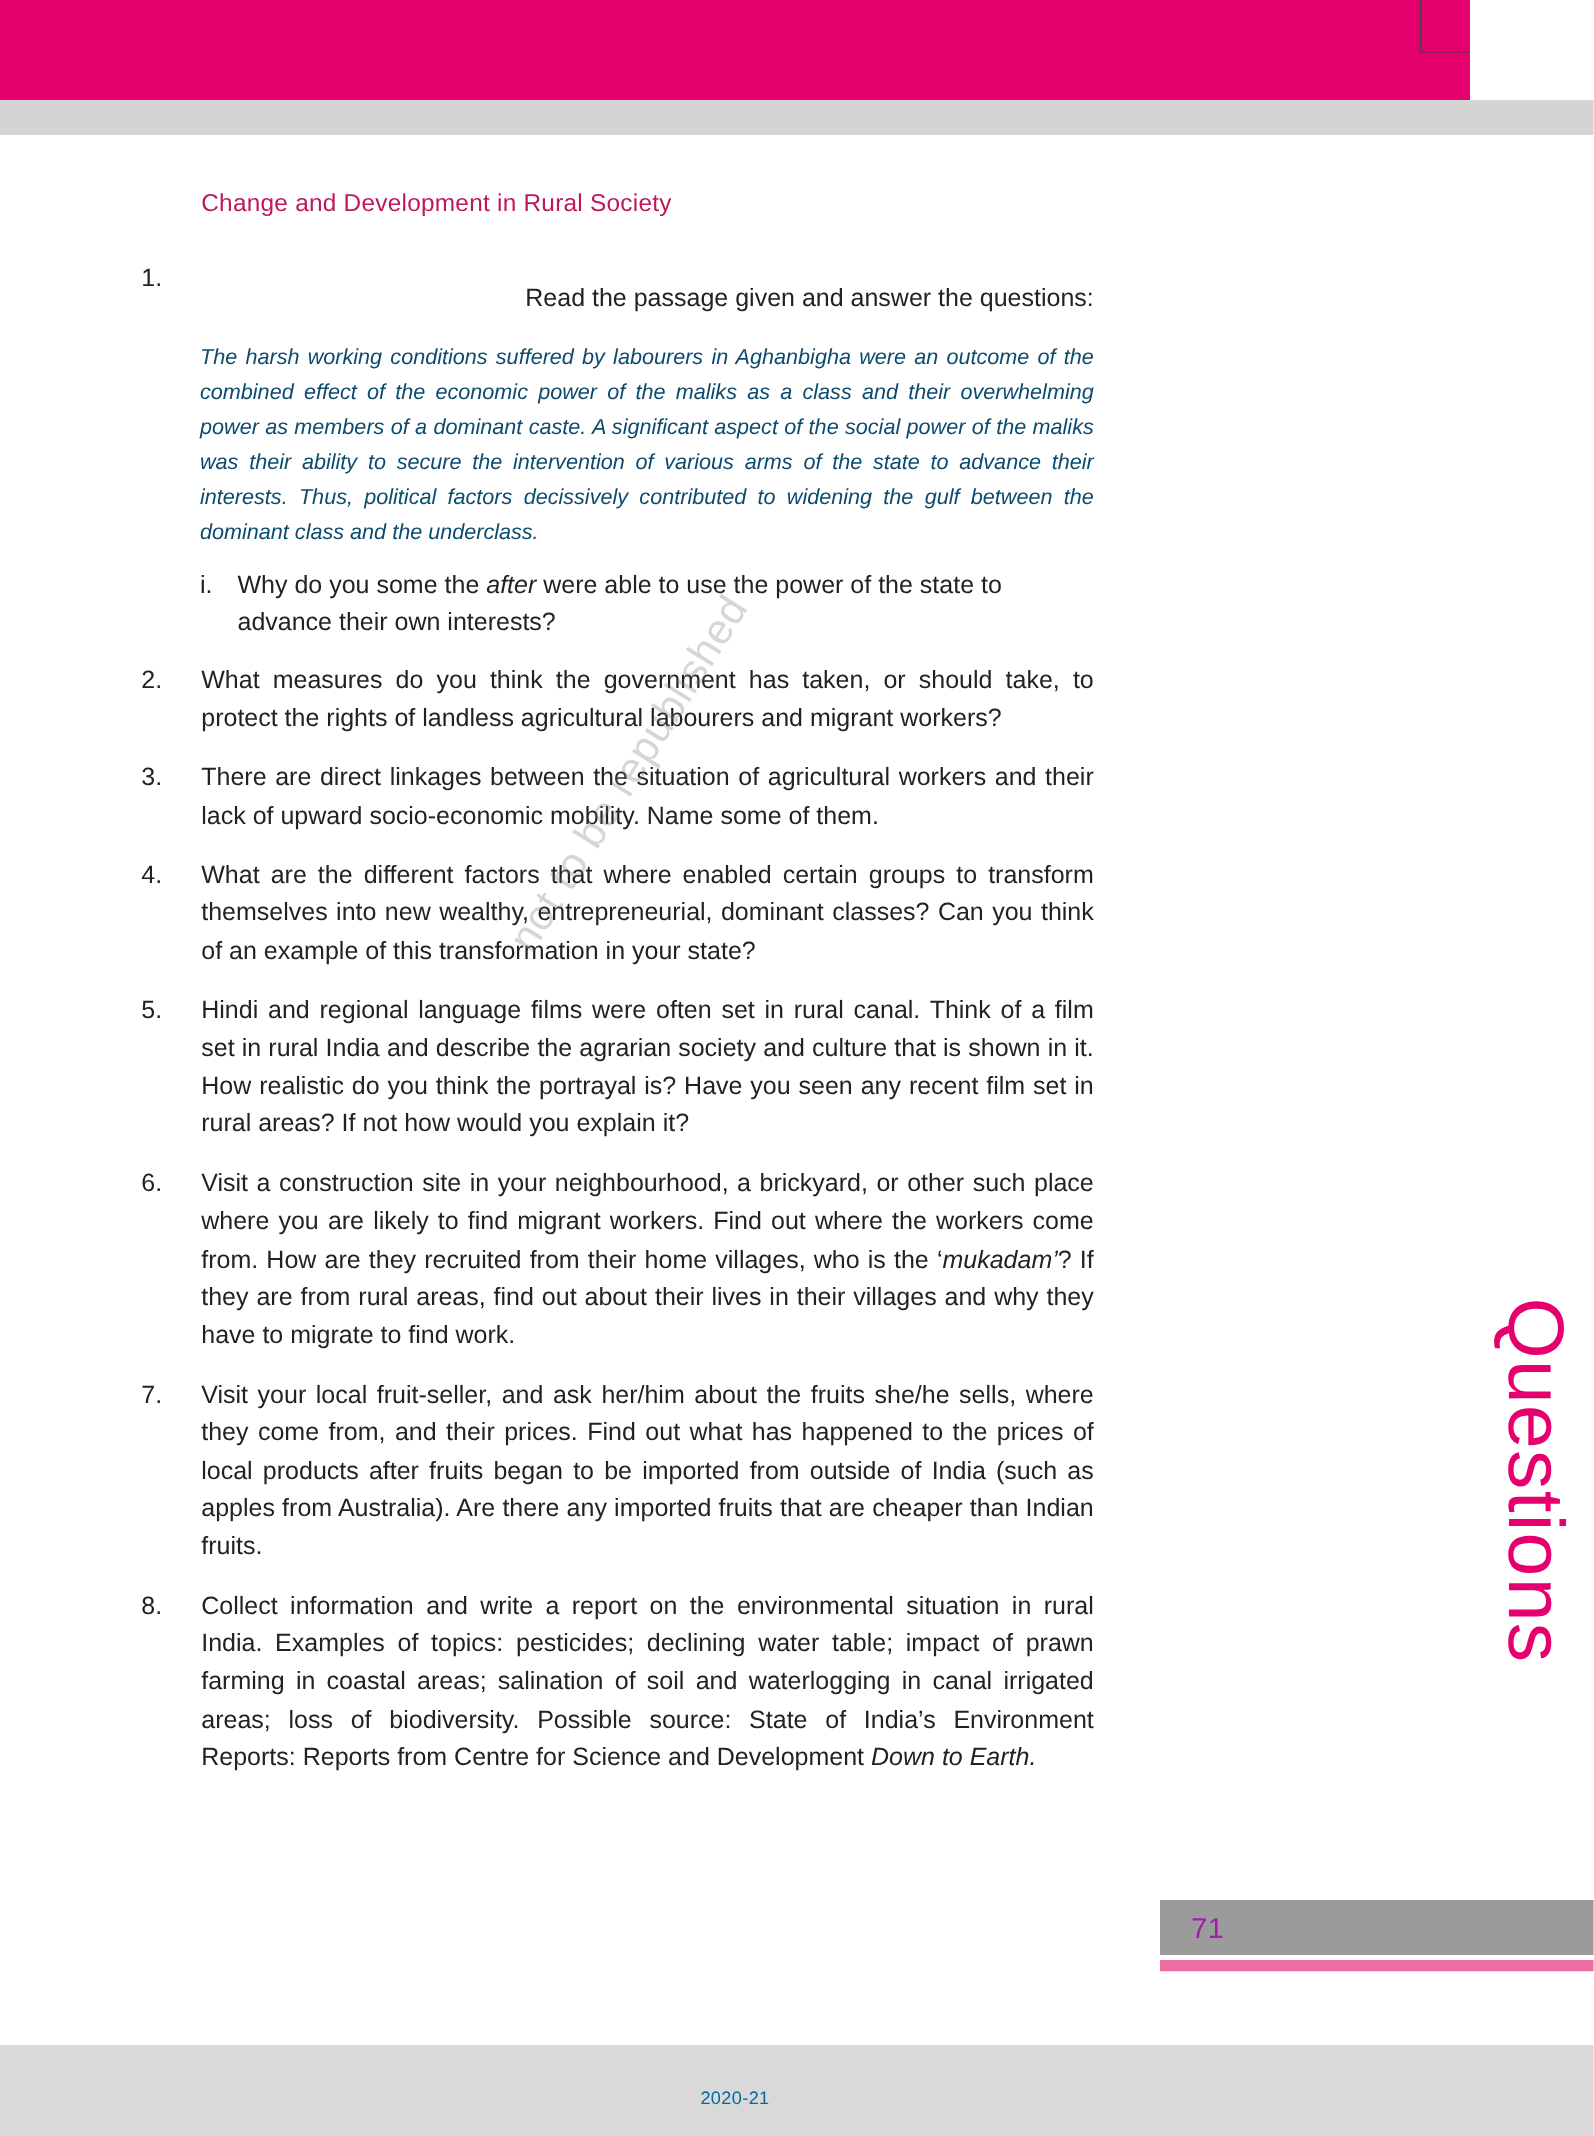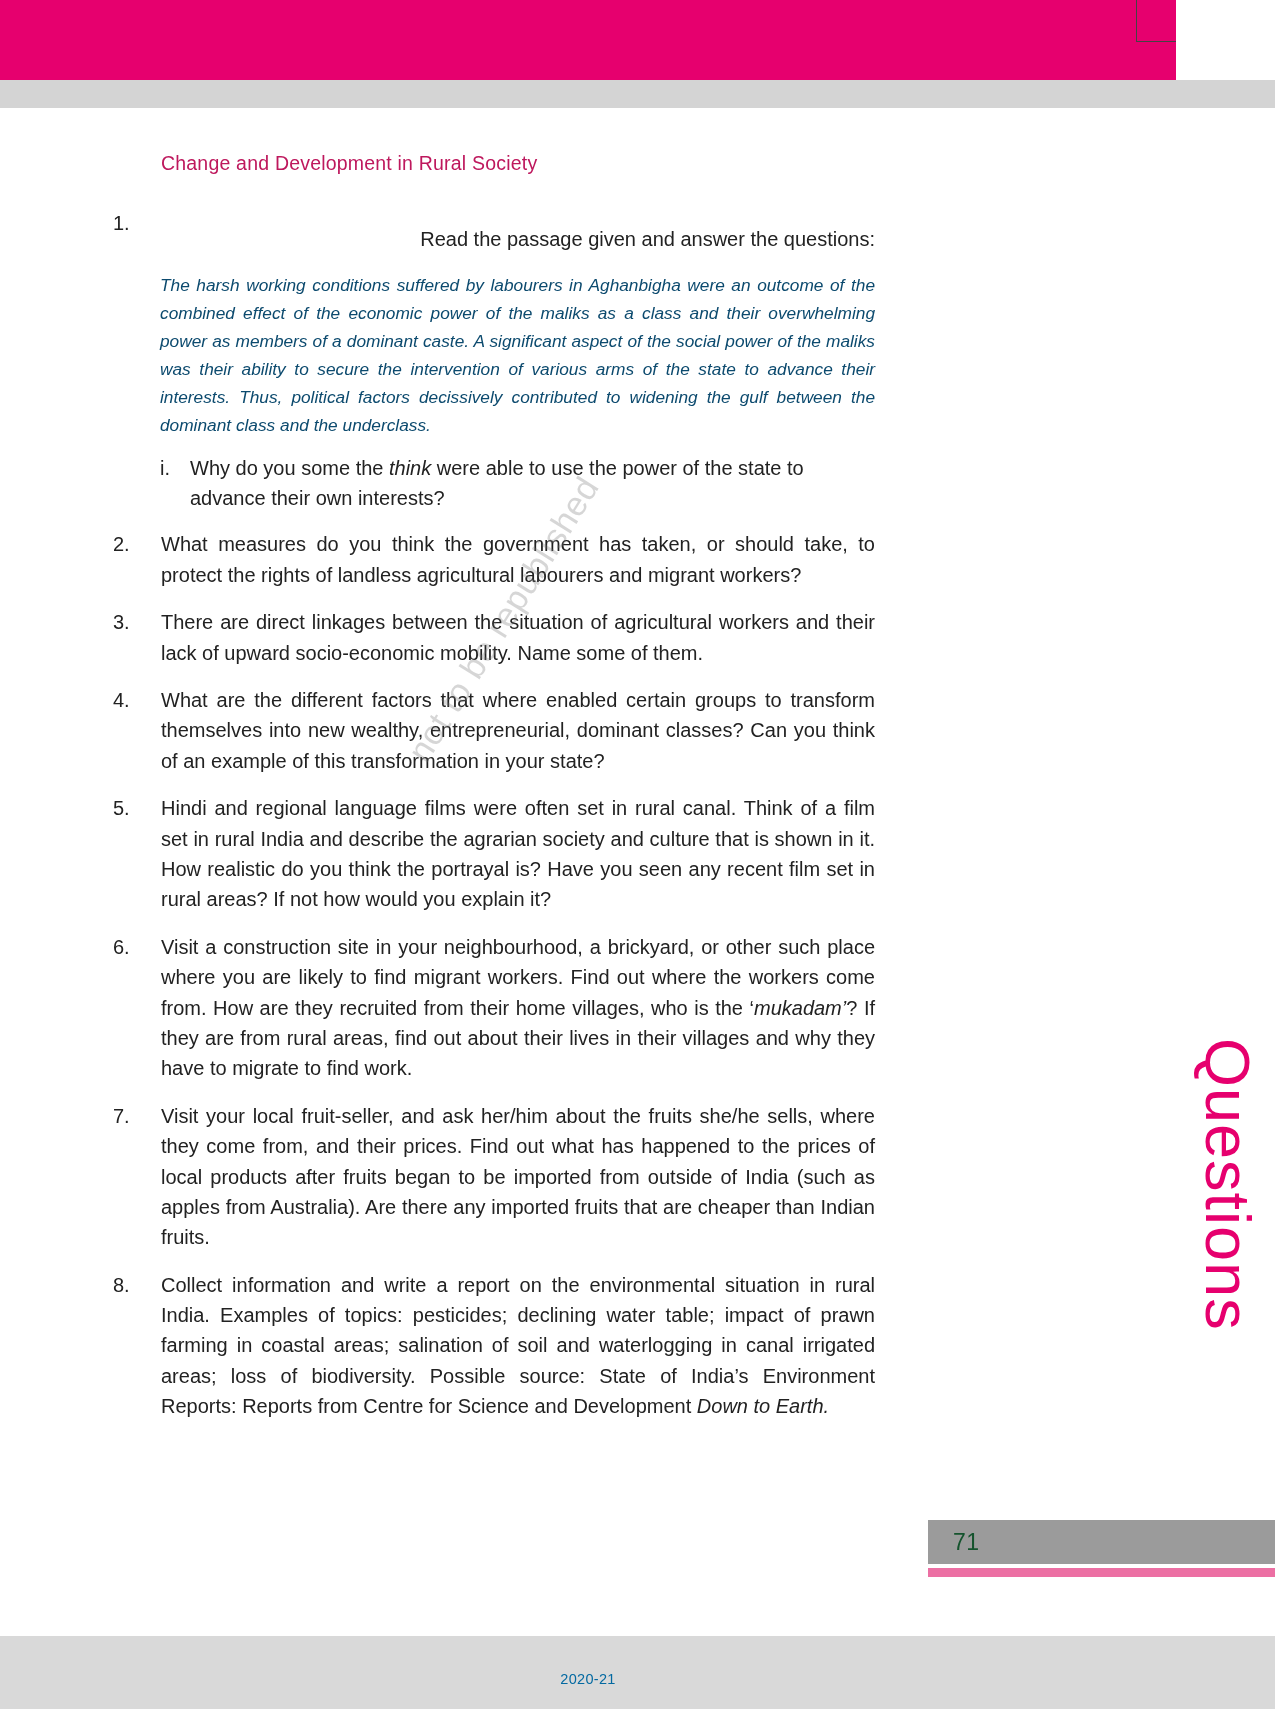--- a/index.html
+++ b/index.html
@@ -177,21 +177,21 @@
     top: 1412px;
     width: 347px;
     height: 44px;
     background: #9b9b9b;
   }
   .page-num {
     position: absolute;
     left: 953px;
     top: 1421px;
     font-size: 23px;
-    color: #14532d;
+    color: #a21caf;
     letter-spacing: 0.5px;
   }
   .page-num-underline {
     position: absolute;
     left: 928px;
     top: 1460px;
     width: 347px;
     height: 9px;
     background: #ec6fa3;
   }
@@ -233,21 +233,21 @@
     <div class="q-row">
       <div class="q-num">1.</div>
       <div class="q-text nojust">Read the passage given and answer the questions:</div>
     </div>
 
     <div class="passage">The harsh working conditions suffered by labourers in Aghanbigha were an outcome of the combined effect of the economic power of the maliks as a class and their overwhelming power as members of a dominant caste. A significant aspect of the social power of the maliks  was their ability to secure the intervention of various arms of the state to advance their interests. Thus, political factors decissively contributed to widening the gulf between the dominant class and the underclass.</div>
 
     <div class="sub-list">
       <div class="sub-row">
         <div class="sub-num">i.</div>
-        <div class="sub-text"><span>Why do you some the </span><em>think</em><span> were able to use the power of the state to advance their own interests?</span></div>
+        <div class="sub-text"><span>Why do you some the </span><em>after</em><span> were able to use the power of the state to advance their own interests?</span></div>
       </div>
     </div>
 
     <div class="q-row">
       <div class="q-num">2.</div>
       <div class="q-text">What measures do you think the government has taken, or should take, to protect the rights of landless agricultural labourers and migrant workers?</div>
     </div>
 
     <div class="q-row">
       <div class="q-num">3.</div>

